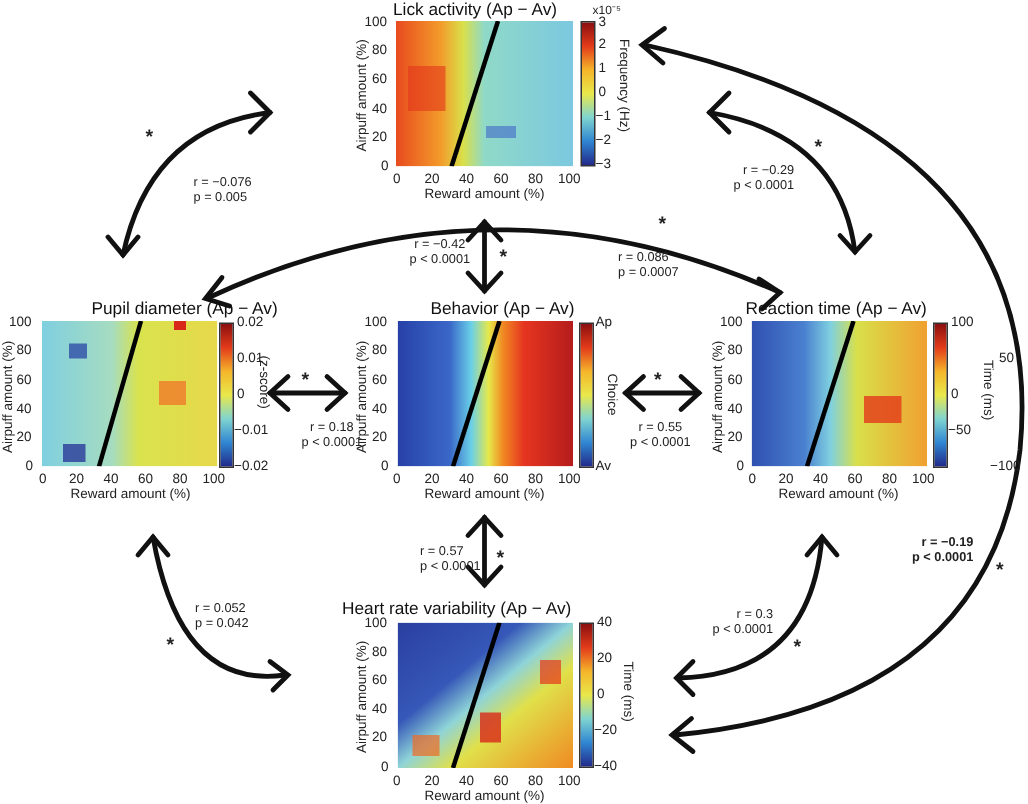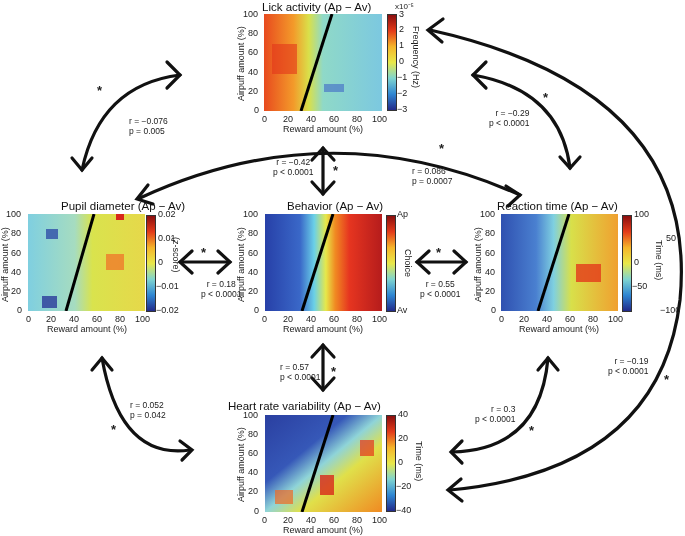--- a/index.html
+++ b/index.html
@@ -335,17 +335,17 @@
 </div>
 <div>
   <div class="star" style="left:529px;top:423px;">*</div>
   <div class="stat" style="left:475px;top:404px;text-align:right;">
       <div>r = 0.3</div>
       <div>p &lt; 0.0001</div>
     </div>
 </div>
 <div>
   <div class="star" style="left:664px;top:372px;">*</div>
-  <div class="stat" style="left:608px;top:356px;text-align:right;">
+  <div class="stat" style="left:608px;top:356px;text-align:right;font-weight:bold;">
       <div>r = −0.19</div>
       <div>p &lt; 0.0001</div>
     </div>
 </div>
 
 </body></html>

